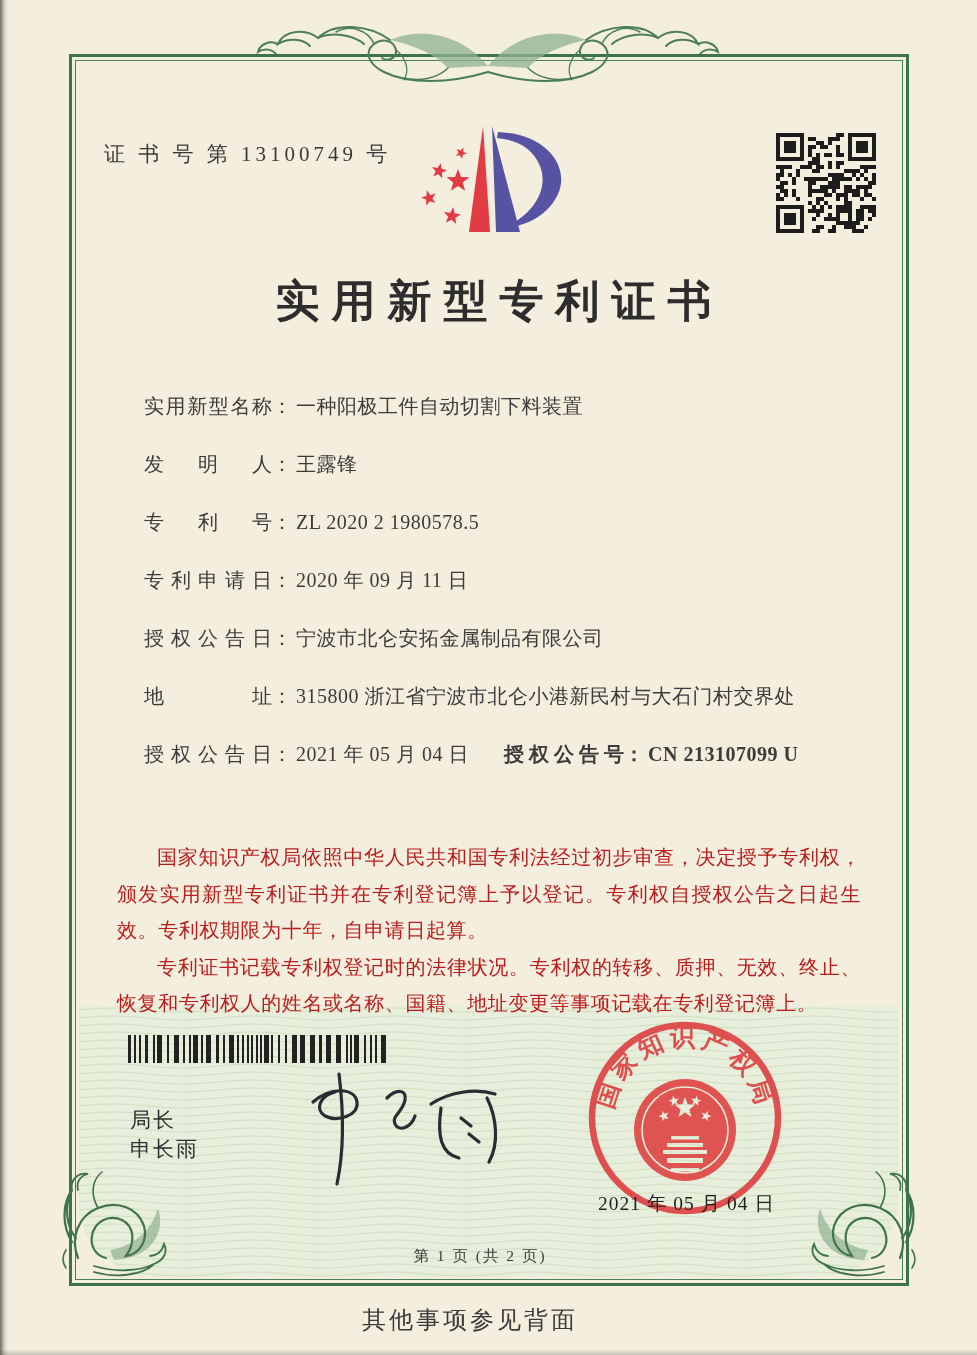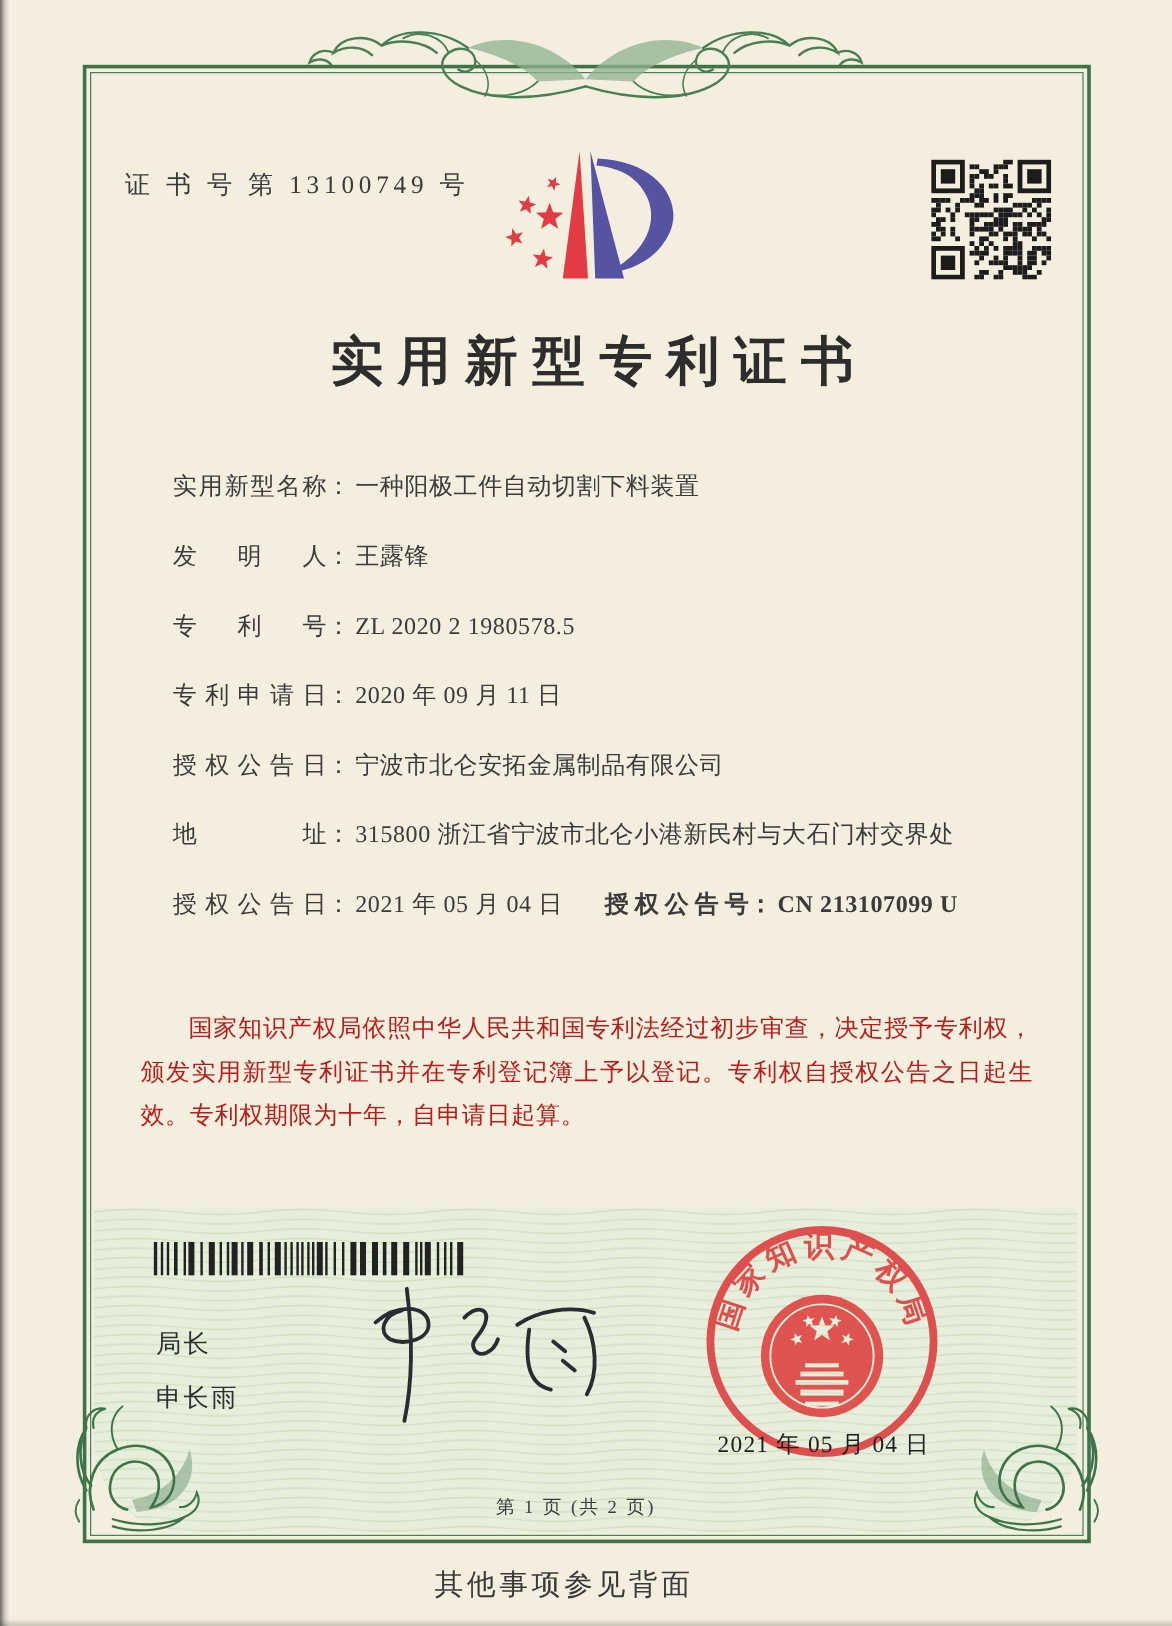--- a/index.html
+++ b/index.html
@@ -48,21 +48,21 @@
   .f-pair.second{margin-left:30px;font-weight:bold;}
   .f-pair.second .f-label{width:120px;}
 
   .paragraphs{position:absolute;left:117px;top:839px;width:744px;
     font-size:20px;line-height:36.5px;color:#b91c1c;letter-spacing:.6px;text-align:justify;}
   .paragraphs p{margin:0;text-indent:2em;}
 
   .barcode{position:absolute;left:128px;top:1035px;}
 
   .officer{position:absolute;left:130px;top:1106px;font-size:21px;color:#2f2f2f;letter-spacing:2px;}
-  .officer .name{margin-top:17px;}
+  .officer .name{margin-top:1px;}
 
   .signature{position:absolute;left:283px;top:1058px;}
 
   .seal{position:absolute;left:585px;top:1018px;opacity:.9;}
   .seal-date{position:absolute;left:598px;top:1190px;width:210px;font-size:19.5px;
     color:#1f1f1f;letter-spacing:1px;white-space:nowrap;}
 
   .page-note{position:absolute;left:10px;top:1246px;width:940px;text-align:center;
     font-size:15.5px;color:#3c3c3c;letter-spacing:2px;}
   .footer-note{position:absolute;left:0;top:1304px;width:940px;text-align:center;
@@ -381,20 +381,21 @@
     <span class="f-label">地址</span><span class="f-colon">：</span><span class="f-value">315800  浙江省宁波市北仑小港新民村与大石门村交界处</span>
   </div>
   <div class="f-row">
     <span class="f-pair"><span class="f-label">授权公告日</span><span class="f-colon">：</span><span class="f-value">2021 年 05 月 04 日</span></span>
     <span class="f-pair second"><span class="f-label">授权公告号</span><span class="f-colon">：</span><span class="f-value">CN 213107099 U</span></span>
   </div>
 </div>
 
 <div class="paragraphs">
   <p>国家知识产权局依照中华人民共和国专利法经过初步审查，决定授予专利权，颁发实用新型专利证书并在专利登记簿上予以登记。专利权自授权公告之日起生效。专利权期限为十年，自申请日起算。</p>
+  <p>专利证书记载专利权登记时的法律状况。专利权的转移、质押、无效、终止、恢复和专利权人的姓名或名称、国籍、地址变更等事项记载在专利登记簿上。</p>
 </div>
 
 <svg class="barcode" id="barcode-svg" width="260" height="28" viewBox="0 0 260 28">
     <rect x="0" y="0" width="3" height="28" fill="#222"></rect>
     <rect x="6" y="0" width="2" height="28" fill="#222"></rect>
     <rect x="11" y="0" width="2" height="28" fill="#222"></rect>
     <rect x="17" y="0" width="3" height="28" fill="#222"></rect>
     <rect x="25" y="0" width="2" height="28" fill="#222"></rect>
     <rect x="29" y="0" width="5" height="28" fill="#222"></rect>
     <rect x="39" y="0" width="2" height="28" fill="#222"></rect>

